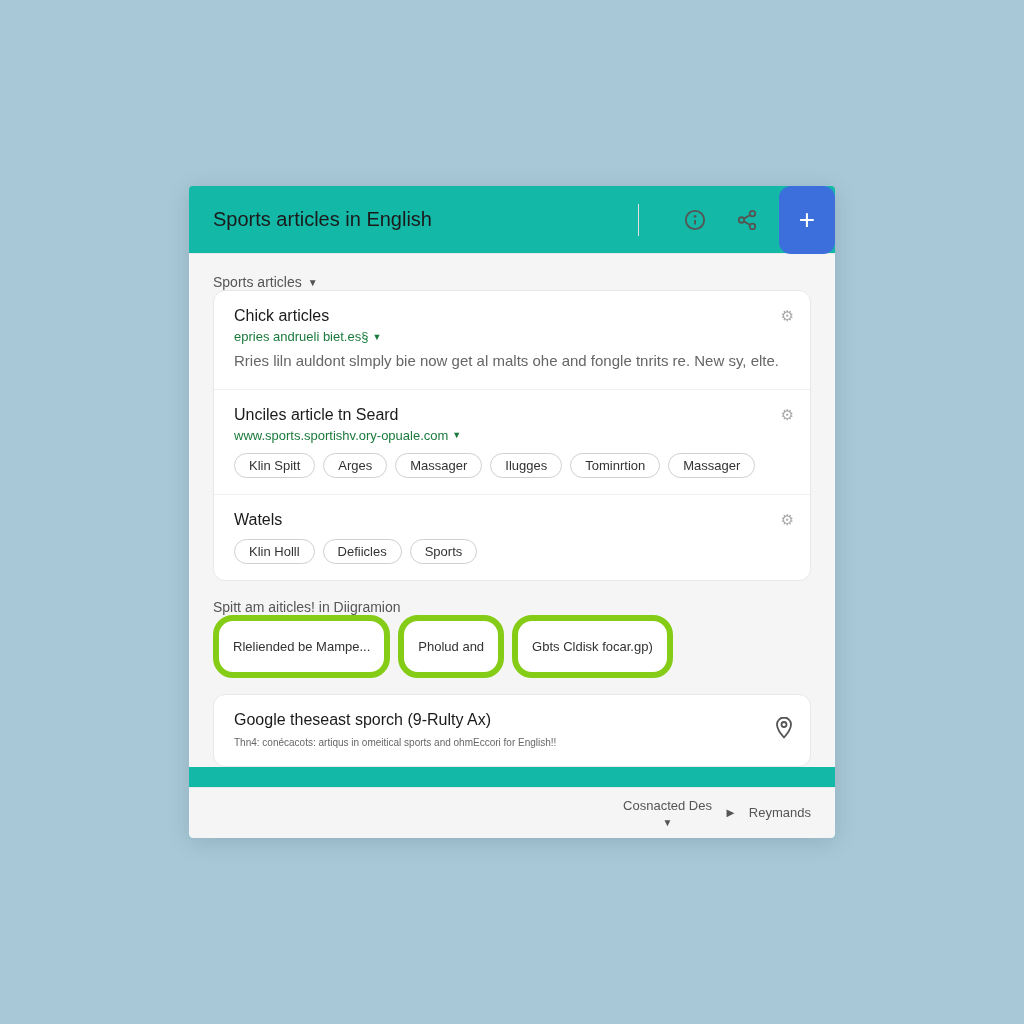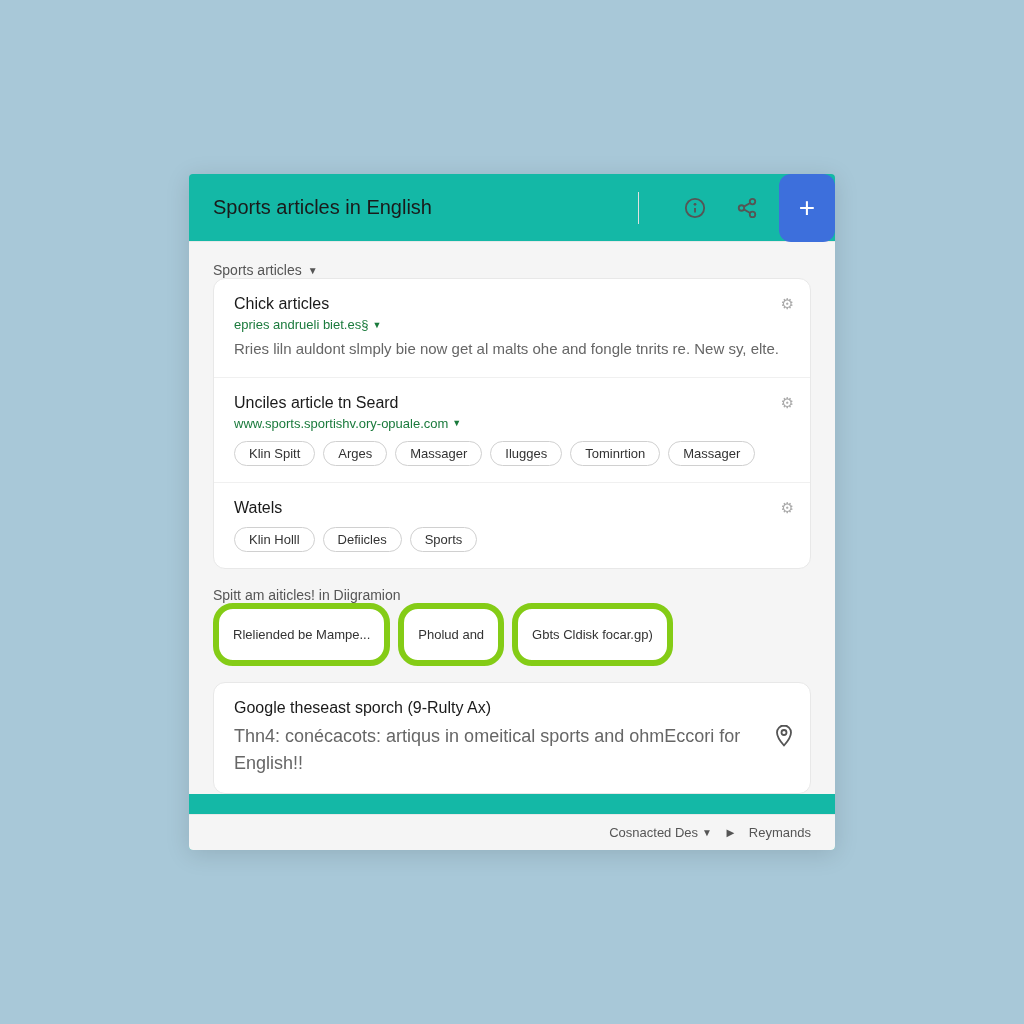--- a/index.html
+++ b/index.html
@@ -216,21 +216,21 @@
     }
 
     .bottom-result-title {
       font-size: 16px;
       font-weight: 500;
       color: #1a1a1a;
       margin-bottom: 6px;
     }
 
     .bottom-result-desc {
-      font-size: 18px;
+      font-size: 10px;
       color: #666;
       line-height: 1.5;
     }
 
     .location-icon {
       position: absolute;
       top: 50%;
       right: 16px;
       transform: translateY(-50%);
       color: #555;
@@ -247,20 +247,21 @@
       gap: 12px;
       border-top: 1px solid #e8e8e8;
     }
 
     .footer-label {
       font-size: 13px;
       color: #555;
       display: flex;
       align-items: center;
       gap: 4px;
+      flex-direction: column;
     }
 
     .footer-label .chevron-icon {
       font-size: 10px;
     }
 
     .footer-arrow {
       color: #555;
       font-size: 13px;
     }

